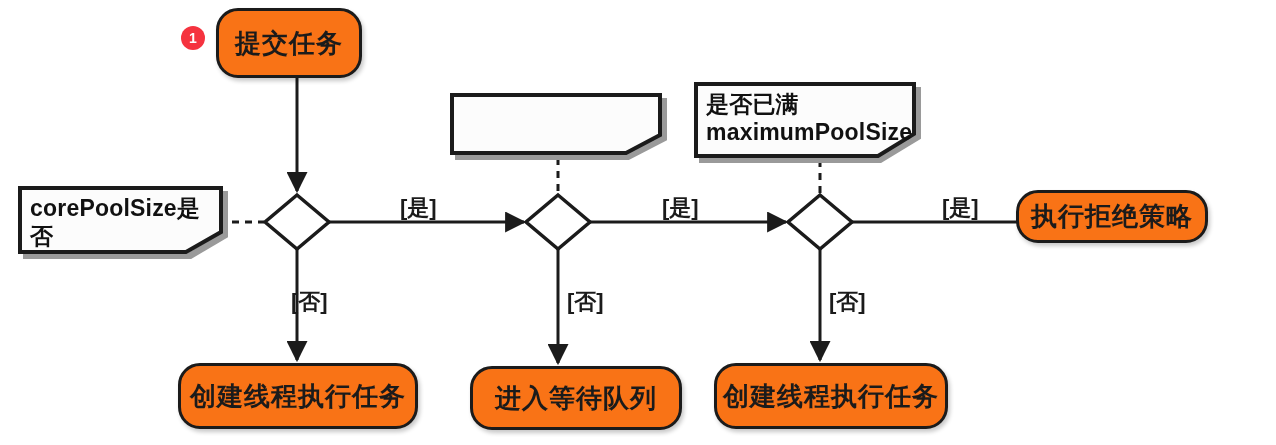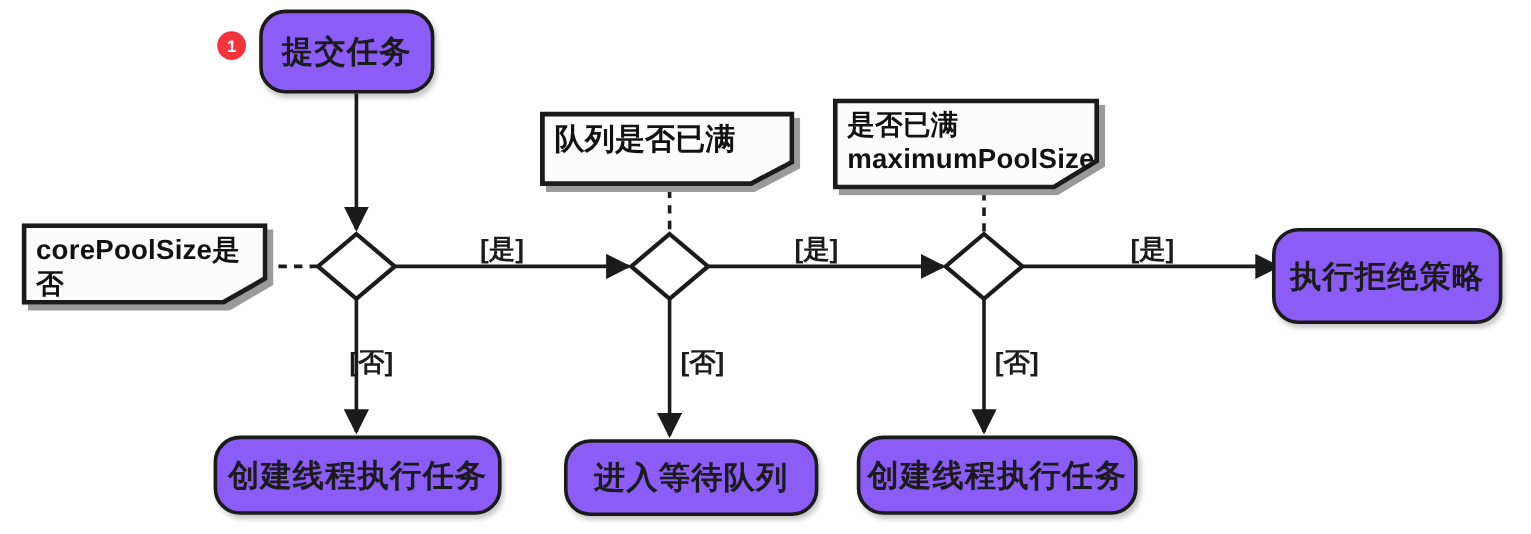--- a/index.html
+++ b/index.html
@@ -25,21 +25,21 @@
     height: 445px;
     overflow: visible;
   }
 
   
   .node {
     position: absolute;
     box-sizing: border-box;
     border: 3px solid #1b1b1b;
     border-radius: 22px;
-    background: #8b5cf6;
+    background: #f97316;
     display: flex;
     align-items: center;
     justify-content: center;
     color: #1b1b1b;
     font-weight: bold;
     letter-spacing: 1px;
     white-space: nowrap;
     box-shadow: 2px 3px 4px rgba(0,0,0,0.22);
   }
 
@@ -150,42 +150,39 @@
 
     <line x1="558" y1="249" x2="558" y2="363" stroke="#1b1b1b" stroke-width="3" marker-end="url(#arrow)"></line>
 
     <line x1="820" y1="249" x2="820" y2="360" stroke="#1b1b1b" stroke-width="3" marker-end="url(#arrow)"></line>
   </svg>
 
   <div class="node" id="node-submit" style="left: 216px; top: 8px; width: 146px; height: 70px; font-size: 26px;">提交任务</div>
   <div class="node" id="node-create1" style="left: 178px; top: 363px; width: 240px; height: 66px; font-size: 26px;">创建线程执行任务</div>
   <div class="node" id="node-enqueue" style="left: 470px; top: 366px; width: 212px; height: 64px; font-size: 26px;">进入等待队列</div>
   <div class="node" id="node-create2" style="left: 714px; top: 363px; width: 234px; height: 66px; font-size: 26px;">创建线程执行任务</div>
-  <div class="node" id="node-reject" style="left: 1060px; top: 190px; width: 192px; height: 80px; font-size: 26px;">执行拒绝策略</div>
+  <div class="node" id="node-reject" style="left: 1016px; top: 190px; width: 192px; height: 53px; font-size: 26px;">执行拒绝策略</div>
 
   <div class="note" id="note-core" style="left: 18px; top: 186px; width: 205px; height: 68px;">
     <div class="note-shadow"></div>
     <div class="note-body"></div>
     <svg class="note-outline" viewBox="0 0 205 68" preserveAspectRatio="none">
       <path d="M2,2 L203,2 L203,46 L168,66 L2,66 Z" fill="none" stroke="#1b1b1b" stroke-width="4" vector-effect="non-scaling-stroke"></path>
     </svg>
     <div class="note-text" style="font-size: 23px;">
       <div>corePoolSize是否</div>
     </div>
   </div>
 
   <div class="note" id="note-queue" style="left: 450px; top: 93px; width: 212px; height: 62px;">
     <div class="note-shadow"></div>
     <div class="note-body"></div>
     <svg class="note-outline" viewBox="0 0 212 62" preserveAspectRatio="none">
       <path d="M2,2 L210,2 L210,42 L176,60 L2,60 Z" fill="none" stroke="#1b1b1b" stroke-width="4" vector-effect="non-scaling-stroke"></path>
     </svg>
-    <div class="note-text" style="font-size: 25px;">
-      <div>队列是否已满</div>
-    </div>
   </div>
 
   <div class="note" id="note-max" style="left: 694px; top: 82px; width: 222px; height: 76px;">
     <div class="note-shadow"></div>
     <div class="note-body"></div>
     <svg class="note-outline" viewBox="0 0 222 76" preserveAspectRatio="none">
       <path d="M2,2 L220,2 L220,52 L184,74 L2,74 Z" fill="none" stroke="#1b1b1b" stroke-width="4" vector-effect="non-scaling-stroke"></path>
     </svg>
     <div class="note-text" style="font-size: 23px;">
       <div>是否已满</div>

